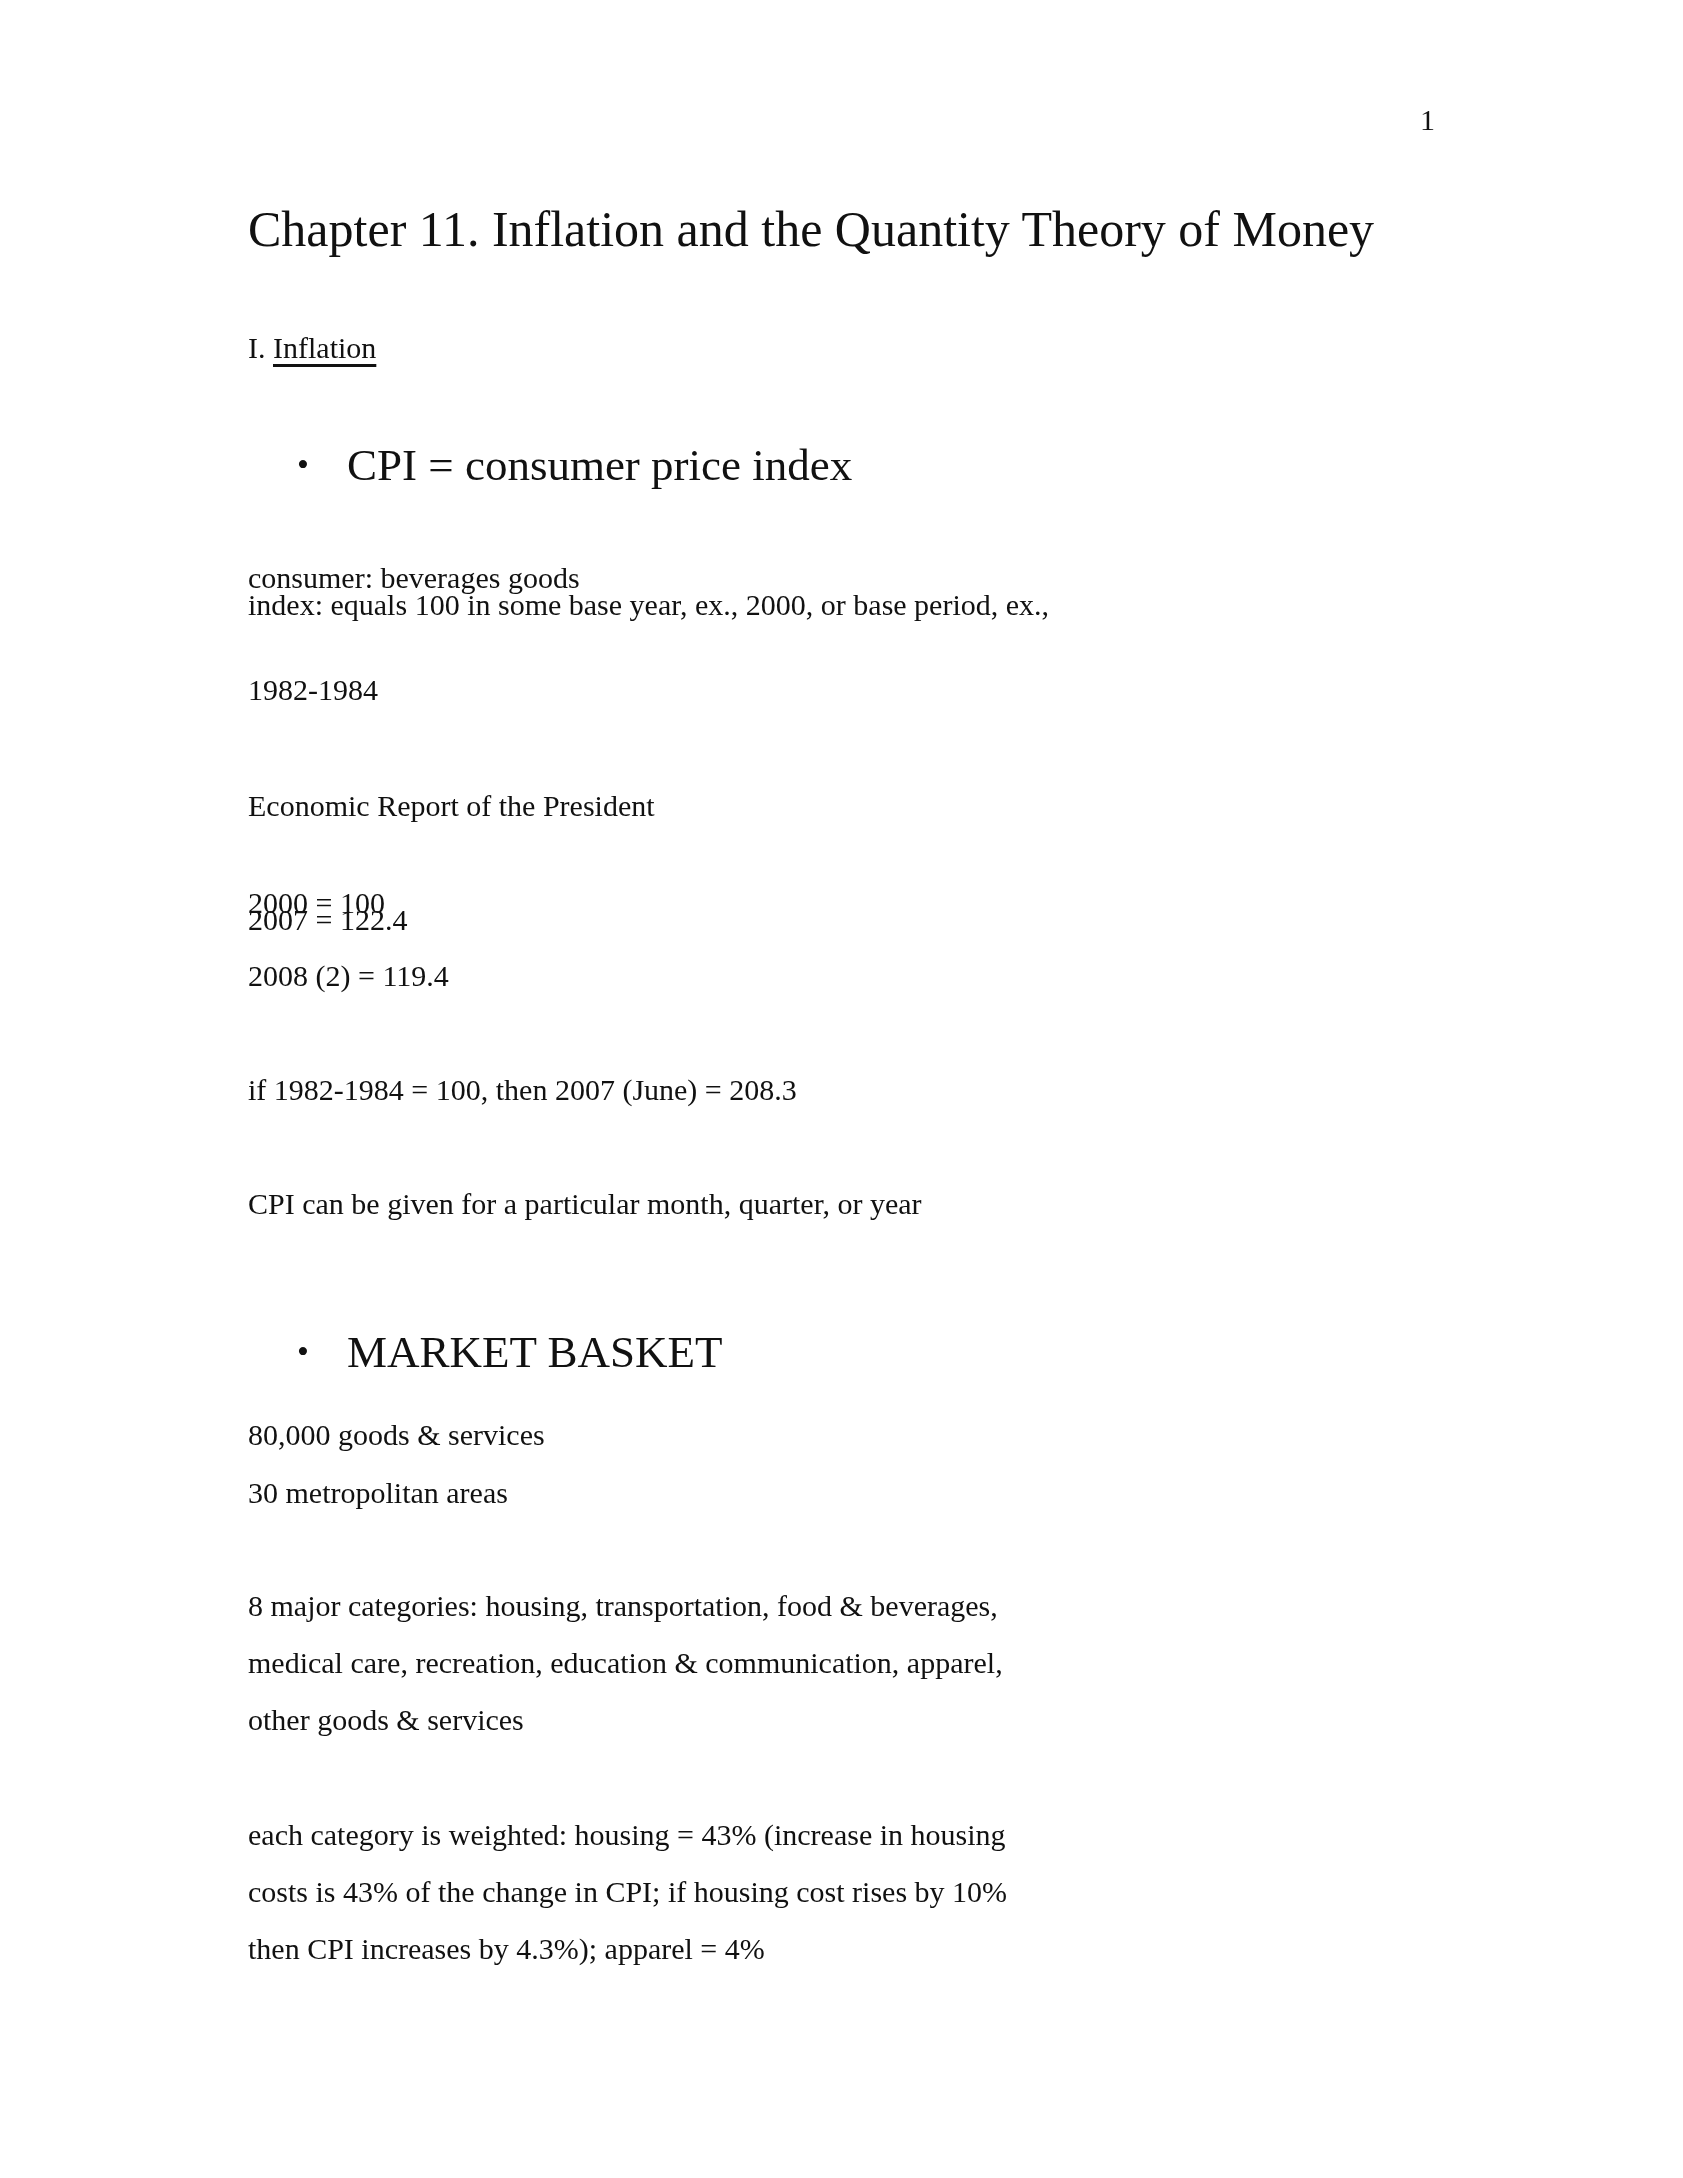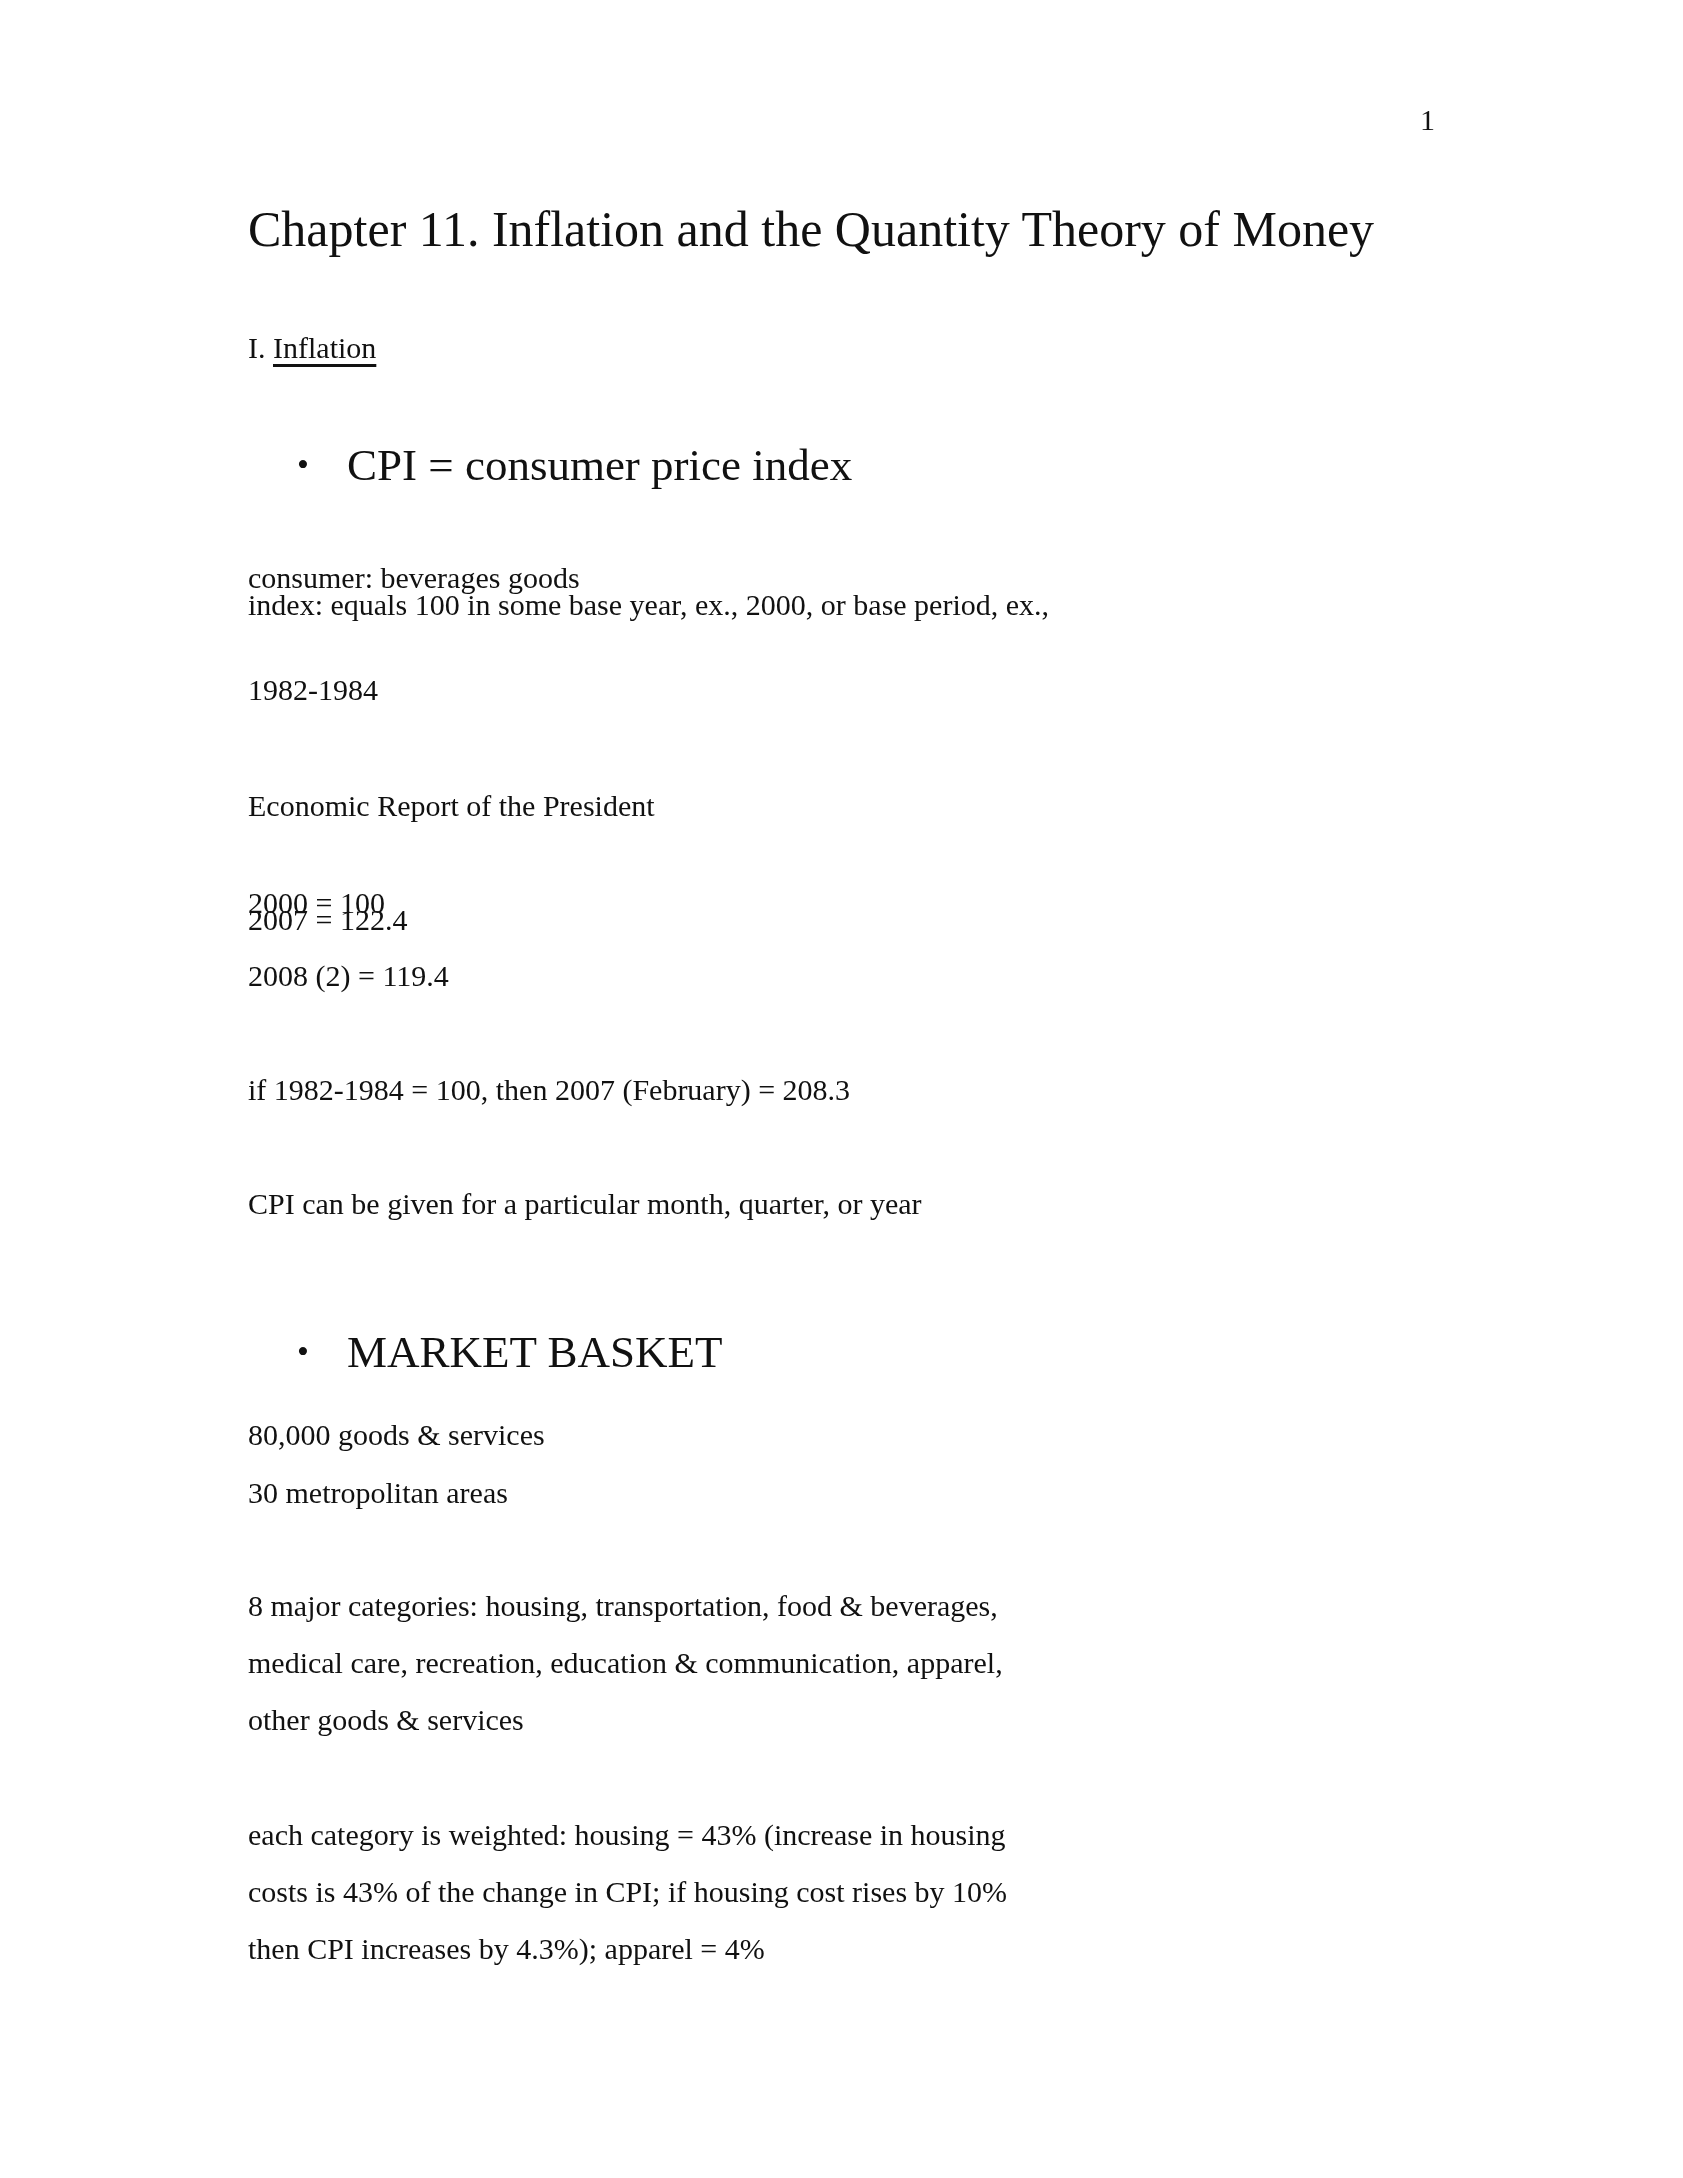--- a/index.html
+++ b/index.html
@@ -29,21 +29,21 @@
 
 <div class="line" style="top:552px;">consumer: beverages goods</div>
 <div class="line" style="top:579px;">index: equals 100 in some base year, ex., 2000, or base period, ex.,</div>
 <div class="line" style="top:664px;">1982-1984</div>
 
 <div class="line" style="top:780px;">Economic Report of the President</div>
 <div class="line" style="top:837px;margin-top:40px;">2000 = 100</div>
 <div class="line" style="top:894px;">2007 = 122.4</div>
 <div class="line" style="top:950px;">2008 (2) = 119.4</div>
 
-<div class="line" style="top:1064px;">if 1982-1984 = 100, then 2007 (February) = 208.3</div>
+<div class="line" style="top:1064px;">if 1982-1984 = 100, then 2007 (June) = 208.3</div>
 
 <div class="line" style="top:1178px;">CPI can be given for a particular month, quarter, or year</div>
 
 <div class="bullet-row" style="top:1326px;">
   <span class="bullet">•</span><span>MARKET BASKET</span>
 </div>
 
 <div class="line" style="top:1409px;">80,000 goods &amp; services</div>
 <div class="line" style="top:1467px;">30 metropolitan areas</div>
 

